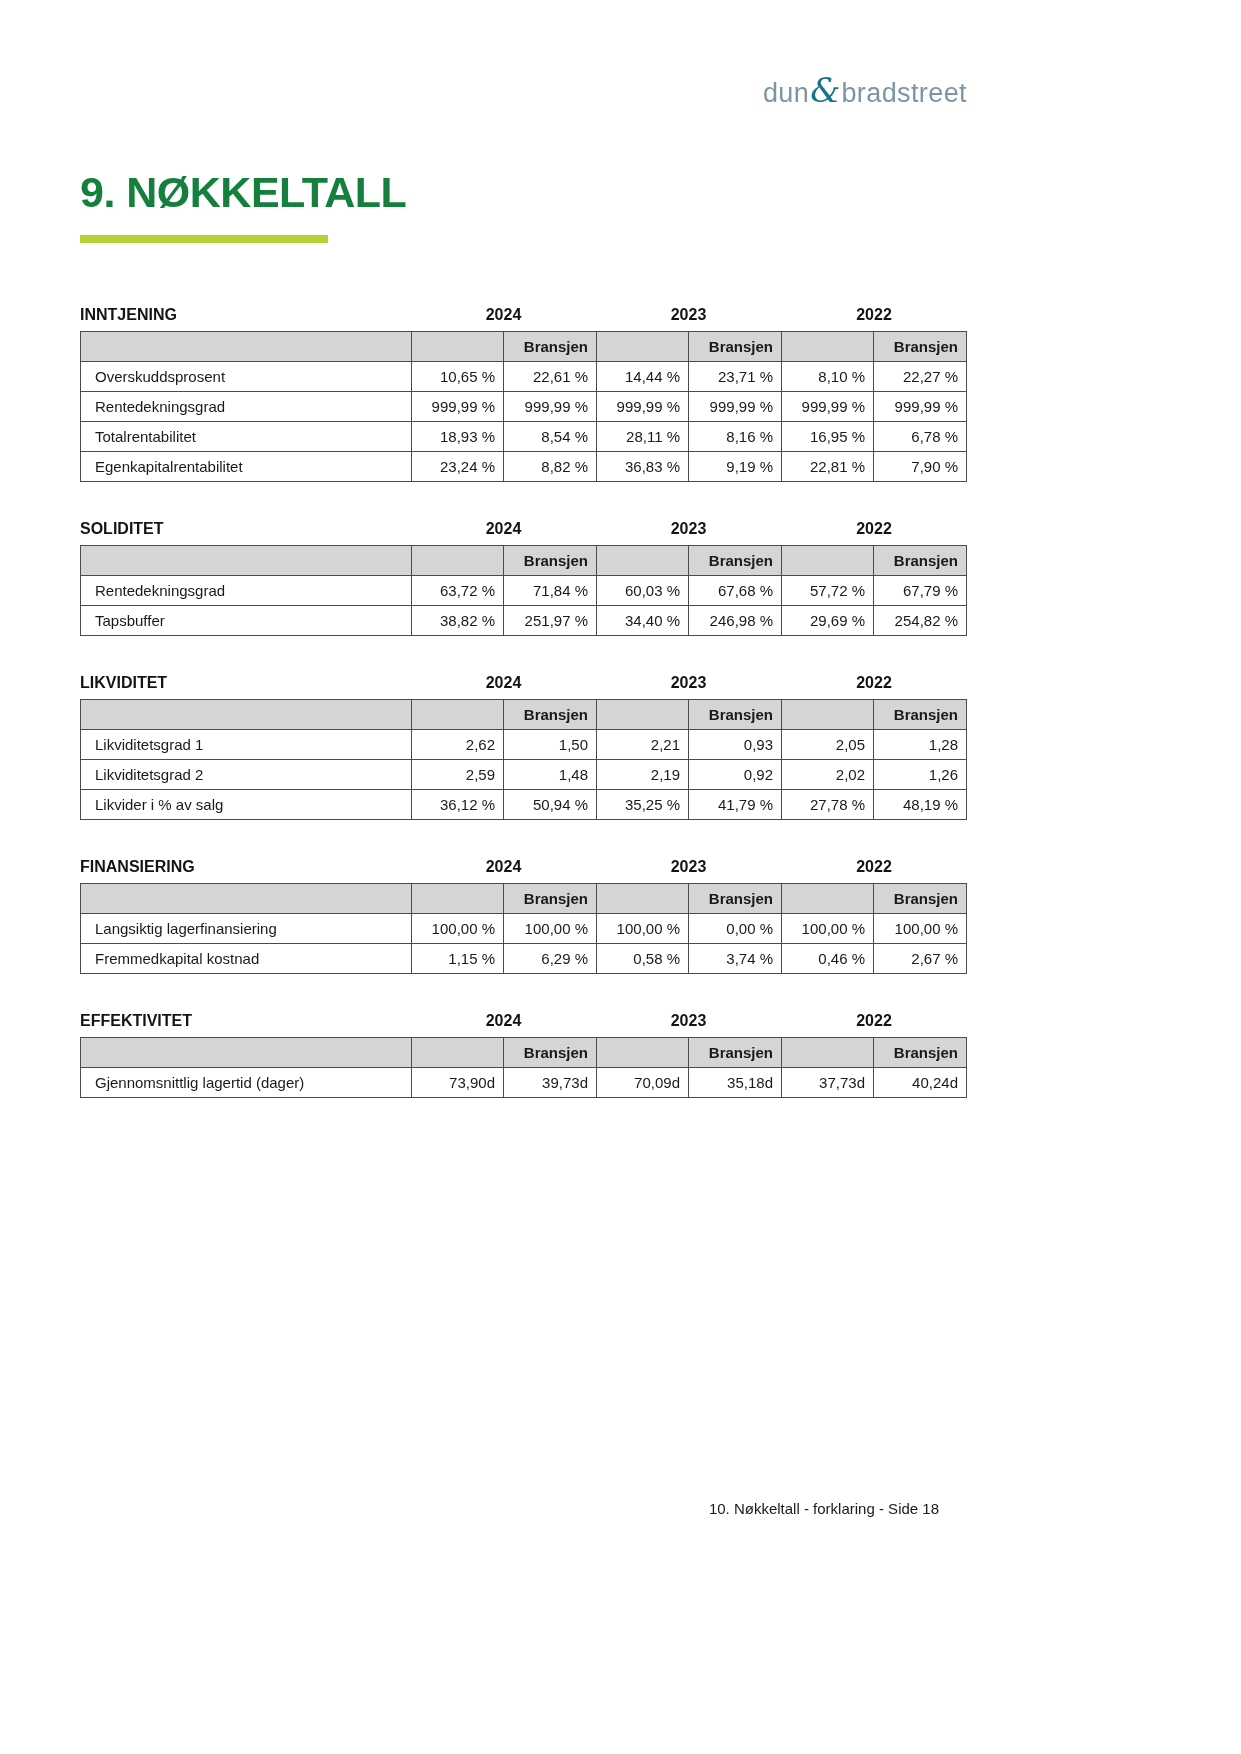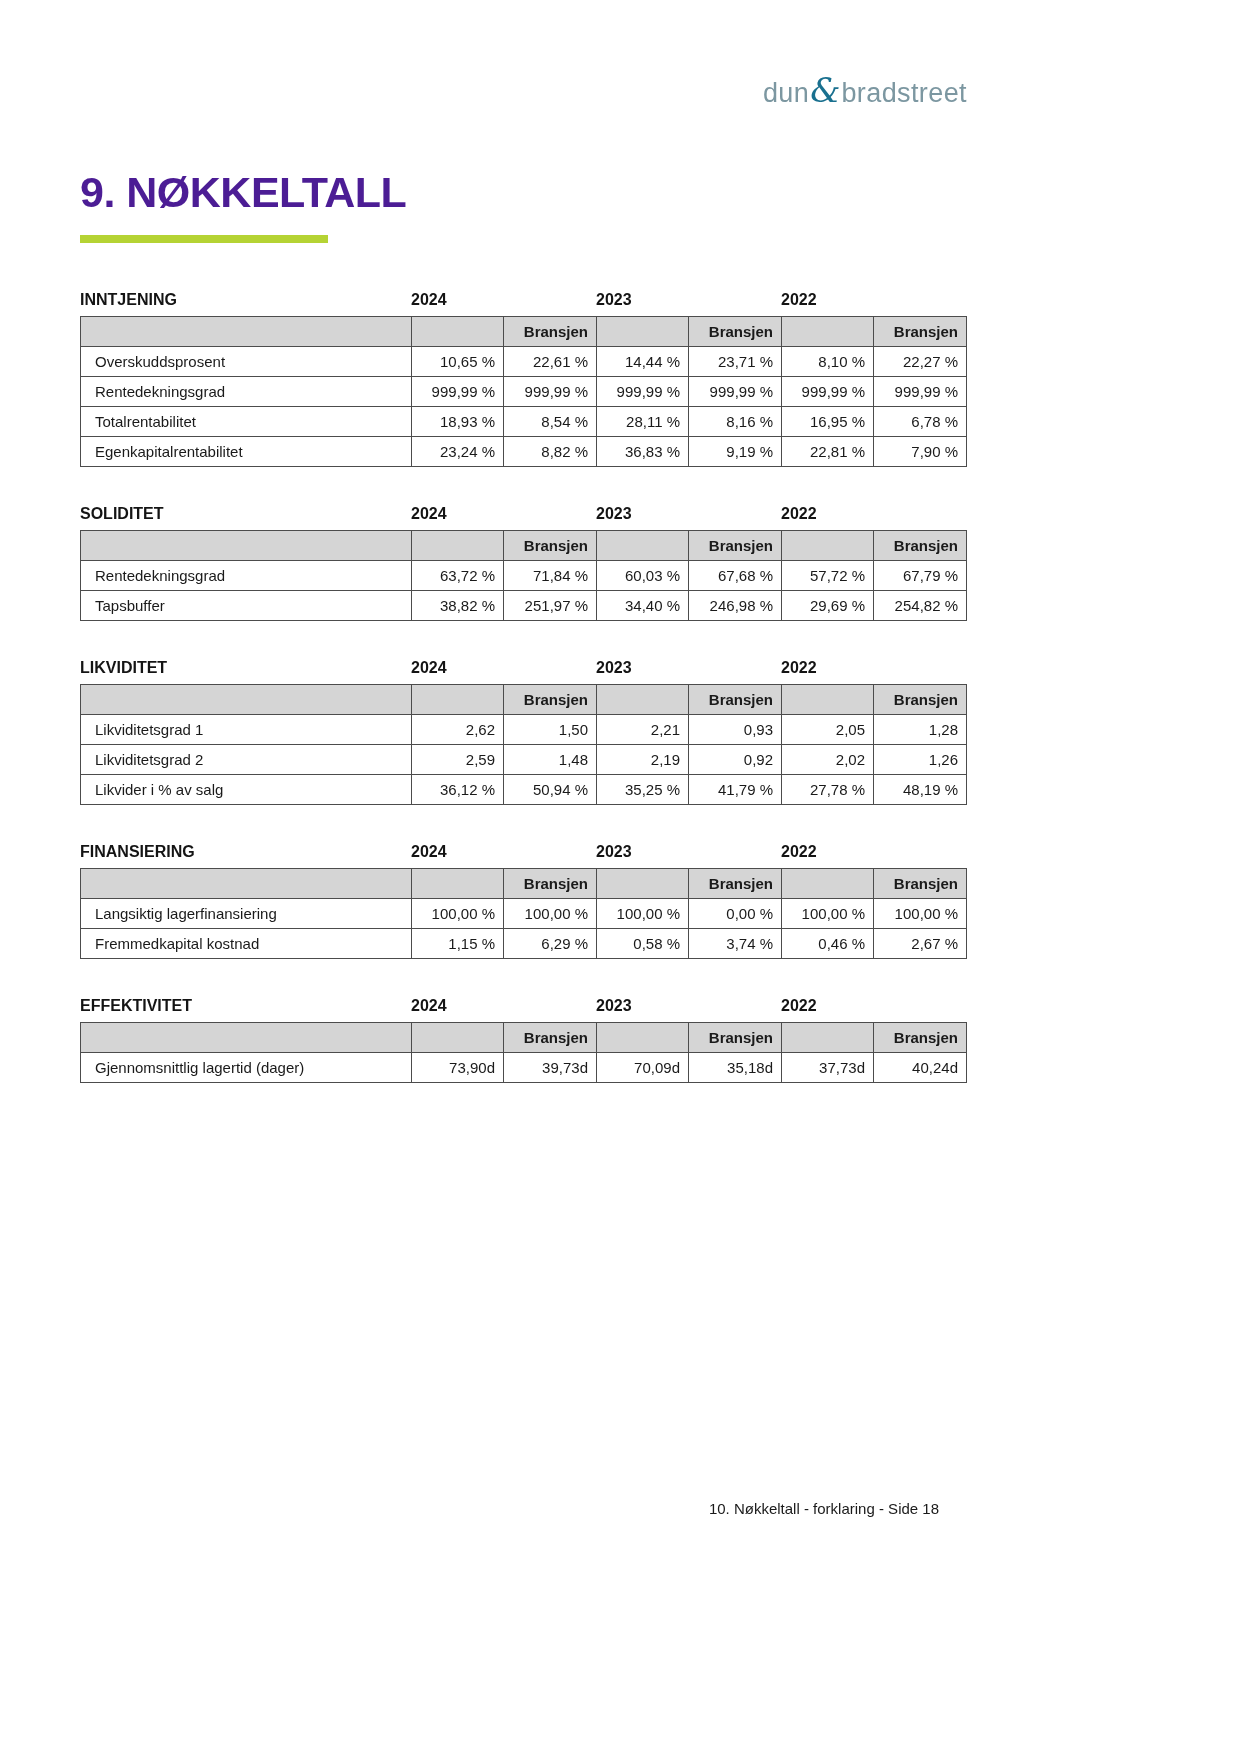--- a/index.html
+++ b/index.html
@@ -10,29 +10,29 @@
     font-family: "Liberation Sans", sans-serif;
     color: #1a1a1a;
     overflow: hidden;
   }
   .content { position: absolute; left: 80px; top: 0; width: 887px; }
 
   .logo-row { padding-top: 74px; text-align: right; white-space: nowrap; line-height: 32px; }
   .logo-word { font-size: 27px; color: #7c97a1; letter-spacing: 0.4px; }
   .logo-amp  { font-family: "DejaVu Serif", serif; font-style: italic; font-size: 34px; color: #19708f; margin: 0 1px; }
 
-  .page-title { margin-top: 56px; font-size: 43px; line-height: 46px; font-weight: 800; letter-spacing: -0.5px; color: #4c1d95; }
+  .page-title { margin-top: 56px; font-size: 43px; line-height: 46px; font-weight: 800; letter-spacing: -0.5px; color: #15803d; }
   .accent-bar { margin-top: 20px; width: 248px; height: 8px; }
 
   .table-block { margin-top: 38px; }
-  .table-block.first { margin-top: 48px; }
+  .table-block.first { margin-top: 63px; }
 
   .section-header { display: grid; grid-template-columns: 331px 185px 185px 186px; align-items: end; margin-bottom: 7px; }
   .sec-title { font-size: 16px; font-weight: bold; color: #141414; }
-  .year { font-size: 16px; font-weight: bold; text-align: left; color: #141414; }
+  .year { font-size: 16px; font-weight: bold; text-align: center; color: #141414; }
 
   table.kpi { border-collapse: collapse; width: 886px; table-layout: fixed; }
   .kpi td {
     border: 1px solid #4c4c4c;
     font-size: 15px; line-height: 19px;
     padding: 5px 8px; height: 29px;
     white-space: nowrap; overflow: hidden;
     background: #ffffff;
   }
   .kpi .lbl { text-align: left; padding-left: 14px; }

